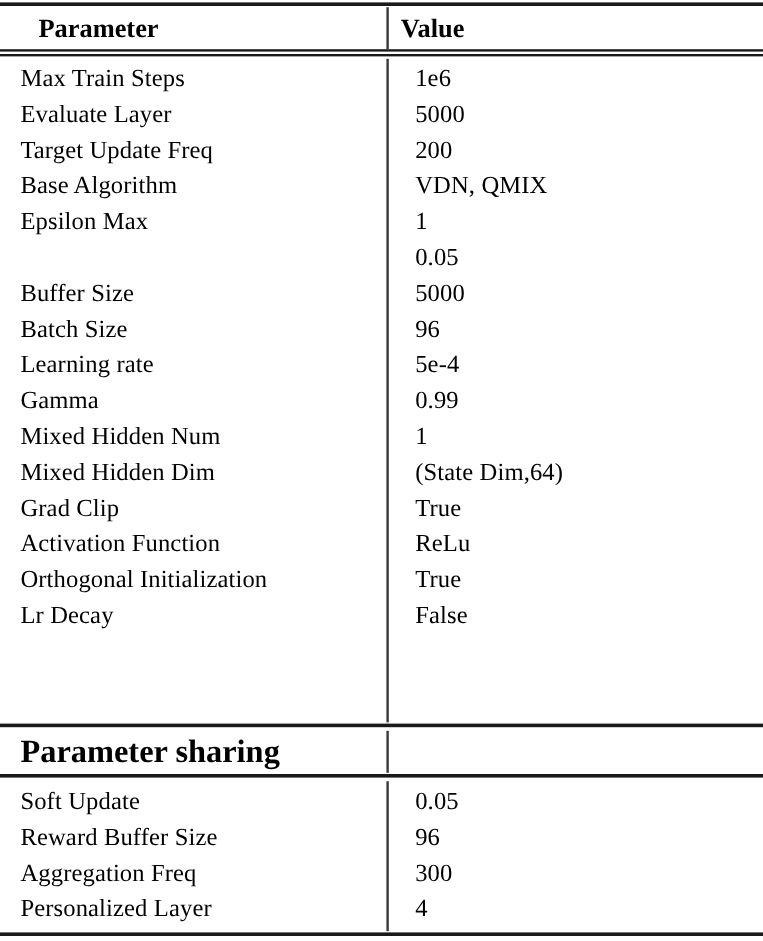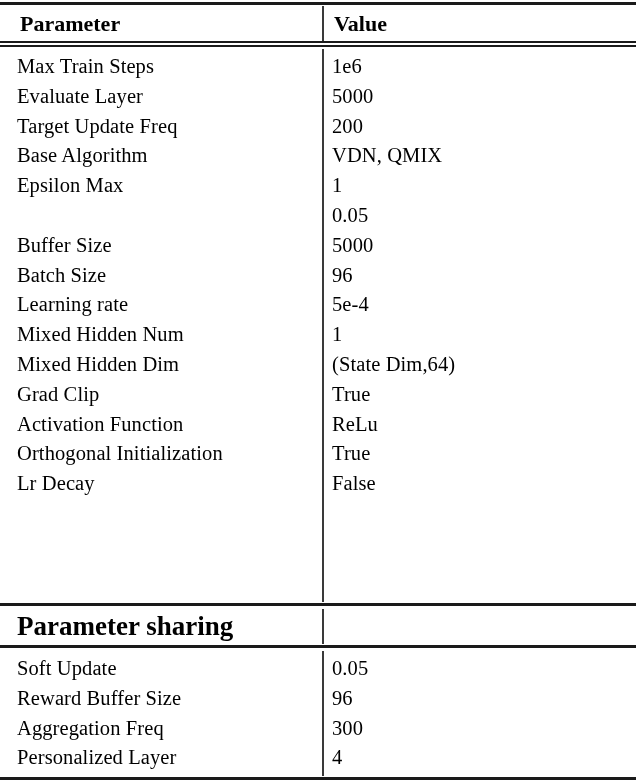--- a/index.html
+++ b/index.html
@@ -58,21 +58,21 @@
     width: 636px;
     height: 32px;
   }
   .head-cell {
     position: absolute;
     font-weight: bold;
     font-size: 22px;
     line-height: 32px;
     white-space: nowrap;
   }
-  .head-param { left: 20px; }
+  .head-param { left: 32px; }
   .head-value { left: 334px; text-align: center; }
 
   
   .rows {
     position: absolute;
     left: 0;
     width: 636px;
   }
   .rows-main { top: 52px; }
   .rows-tail { top: 654px; }
@@ -83,21 +83,21 @@
     width: 636px;
   }
   .cell {
     position: absolute;
     font-size: 20.5px;
     line-height: 29.8px;
     white-space: nowrap;
     letter-spacing: 0.1px;
   }
   .cell-param { left: 17px; }
-  .cell-value { left: 332px; }
+  .cell-value { left: 346px; }
 
   
   .section-row {
     position: absolute;
     top: 610px;
     left: 0;
     width: 636px;
     height: 32px;
   }
   .section-title {
@@ -161,20 +161,24 @@
       </div>
       <div class="row">
         <div class="cell cell-param">Batch Size</div>
         <div class="cell cell-value">96</div>
       </div>
       <div class="row">
         <div class="cell cell-param">Learning rate</div>
         <div class="cell cell-value">5e-4</div>
       </div>
       <div class="row">
+        <div class="cell cell-param">Gamma</div>
+        <div class="cell cell-value">0.99</div>
+      </div>
+      <div class="row">
         <div class="cell cell-param">Mixed Hidden Num</div>
         <div class="cell cell-value">1</div>
       </div>
       <div class="row">
         <div class="cell cell-param">Mixed Hidden Dim</div>
         <div class="cell cell-value">(State Dim,64)</div>
       </div>
       <div class="row">
         <div class="cell cell-param">Grad Clip</div>
         <div class="cell cell-value">True</div>

